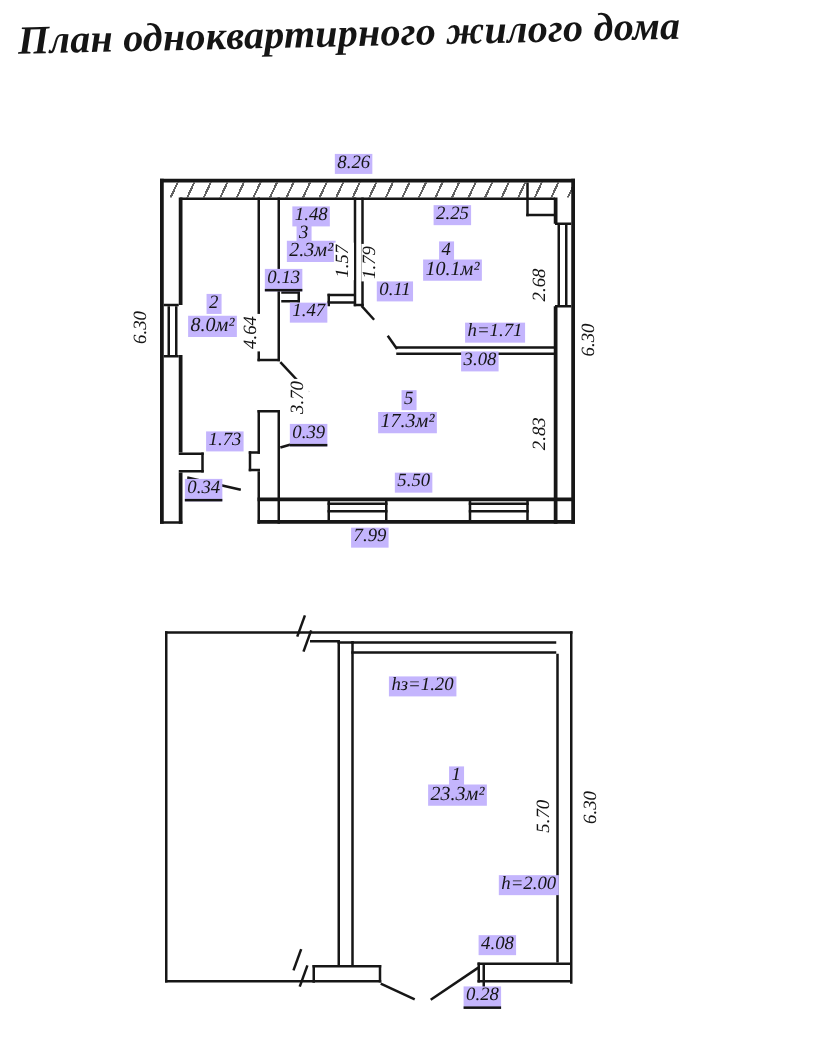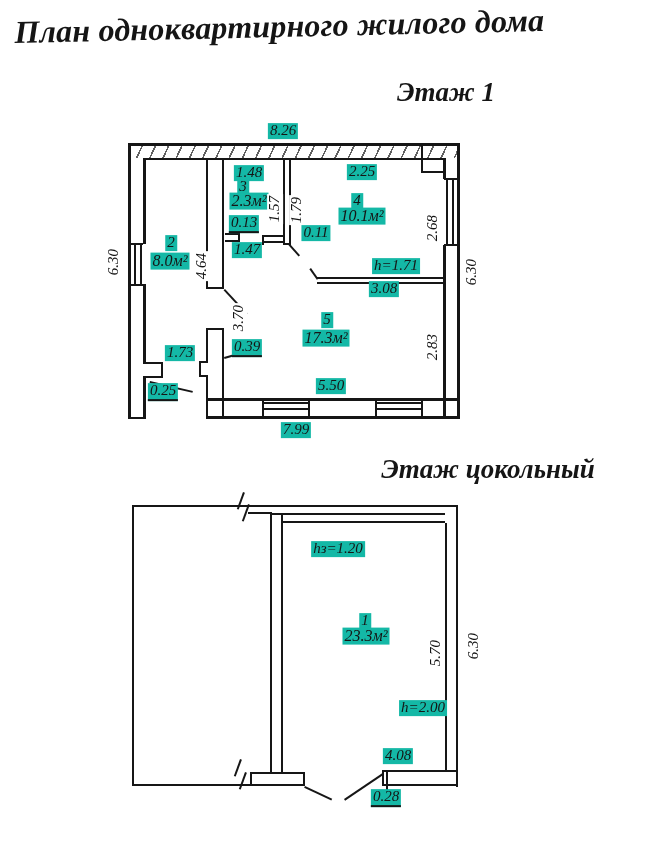--- a/index.html
+++ b/index.html
@@ -4,39 +4,37 @@
 <style>
   html,body{margin:0;padding:0;background:#fff;}
   .sheet{position:relative;width:657px;height:851px;background:#fff;overflow:hidden;
          font-family:"Liberation Serif",serif;color:#151515;}
   .ln{position:absolute;background:#161616;z-index:1;}
   .diag{position:absolute;background:#161616;height:2px;transform-origin:0 0;z-index:1;}
   .tick{position:absolute;background:#161616;width:2px;transform-origin:0 0;z-index:1;}
   .hatch{position:absolute;z-index:0;opacity:.8;
          background:repeating-linear-gradient(115deg,#3a3a3a 0 1.6px,transparent 1.6px 12px);}
   .lbl{position:absolute;transform:translate(-50%,-50%);font-style:italic;font-size:15px;
-       line-height:1.05;white-space:nowrap;background:#14b8a6;padding:0 2px;z-index:3;}
+       line-height:1.05;white-space:nowrap;background:#c4b5fd;padding:0 2px;z-index:3;}
   .vlbl{position:absolute;transform:translate(-50%,-50%) rotate(-90deg);font-style:italic;
         font-size:15px;line-height:1.05;white-space:nowrap;background:#fff;padding:0 2px;z-index:3;}
   .area{font-size:16px;}
   .u{border-bottom:2px solid #151515;}
   .title-main{position:absolute;left:14px;top:14px;font-size:32px;font-weight:bold;
               font-style:italic;letter-spacing:.2px;transform:rotate(-1.3deg);
               transform-origin:0 0;white-space:nowrap;z-index:3;}
   .title-floor{position:absolute;transform:translate(-50%,-50%);font-size:27px;font-weight:600;
                font-style:italic;white-space:nowrap;z-index:3;}
 </style>
 </head>
 <body>
 
 <div class="sheet">
 
   <div class="title-main">План одноквартирного жилого дома</div>
-  <div class="title-floor" style="left:446px;top:92px">Этаж 1</div>
-  <div class="title-floor" style="left:488px;top:469px">Этаж цокольный</div>
 
   <div class="hatch" style="left:128px;top:146px;width:332px;height:12px"></div>
 
   <div id="lines">
       <div class="ln" style="left: 128px; top: 143px; width: 332px; height: 3px;"></div>
       <div class="ln" style="left: 144px; top: 158px; width: 300px; height: 2px;"></div>
       <div class="ln" style="left: 128px; top: 143px; width: 3px; height: 276px;"></div>
       <div class="ln" style="left: 457px; top: 143px; width: 3px; height: 276px;"></div>
       <div class="ln" style="left: 206px; top: 398px; width: 254px; height: 3px;"></div>
       <div class="ln" style="left: 206px; top: 416px; width: 254px; height: 3px;"></div>
@@ -124,40 +122,40 @@
   <span class="vlbl" style="left:114px;top:262px">6.30</span>
   <span class="vlbl" style="left:472px;top:272px">6.30</span>
   <span class="vlbl" style="left:433px;top:228px">2.68</span>
   <span class="vlbl" style="left:433px;top:347px">2.83</span>
 
   <span class="lbl" style="left:249px;top:173px">1.48</span>
   <span class="lbl" style="left:243px;top:187px">3</span>
   <span class="lbl area" style="left:249px;top:201px">2.3м²</span>
   <span class="vlbl" style="left:275px;top:209px">1.57</span>
   <span class="vlbl" style="left:297px;top:210px">1.79</span>
-  <span class="lbl u" style="left:244px;top:224px">0.13</span>
+  <span class="lbl u" style="left:227px;top:224px">0.13</span>
   <span class="lbl" style="left:247px;top:250px">1.47</span>
   <span class="lbl" style="left:316px;top:233px">0.11</span>
 
   <span class="lbl" style="left:362px;top:172px">2.25</span>
   <span class="lbl" style="left:357px;top:201px">4</span>
   <span class="lbl area" style="left:362px;top:216px">10.1м²</span>
   <span class="lbl" style="left:396px;top:266px">h=1.71</span>
   <span class="lbl" style="left:384px;top:289px">3.08</span>
 
   <span class="lbl" style="left:171px;top:243px">2</span>
   <span class="lbl area" style="left:170px;top:261px">8.0м²</span>
   <span class="vlbl" style="left:202px;top:266px">4.64</span>
   <span class="vlbl" style="left:239px;top:318px">3.70</span>
 
   <span class="lbl" style="left:327px;top:320px">5</span>
   <span class="lbl area" style="left:326px;top:338px">17.3м²</span>
   <span class="lbl u" style="left:247px;top:348px">0.39</span>
   <span class="lbl" style="left:180px;top:353px">1.73</span>
-  <span class="lbl u" style="left:163px;top:392px">0.25</span>
+  <span class="lbl u" style="left:163px;top:392px">0.34</span>
   <span class="lbl" style="left:331px;top:386px">5.50</span>
   <span class="lbl" style="left:296px;top:430px">7.99</span>
 
   <span class="lbl" style="left:338px;top:549px">hз=1.20</span>
   <span class="lbl" style="left:365px;top:621px">1</span>
   <span class="lbl area" style="left:366px;top:636px">23.3м²</span>
   <span class="vlbl" style="left:436px;top:653px">5.70</span>
   <span class="vlbl" style="left:474px;top:646px">6.30</span>
   <span class="lbl" style="left:423px;top:708px">h=2.00</span>
   <span class="lbl" style="left:398px;top:756px">4.08</span>

